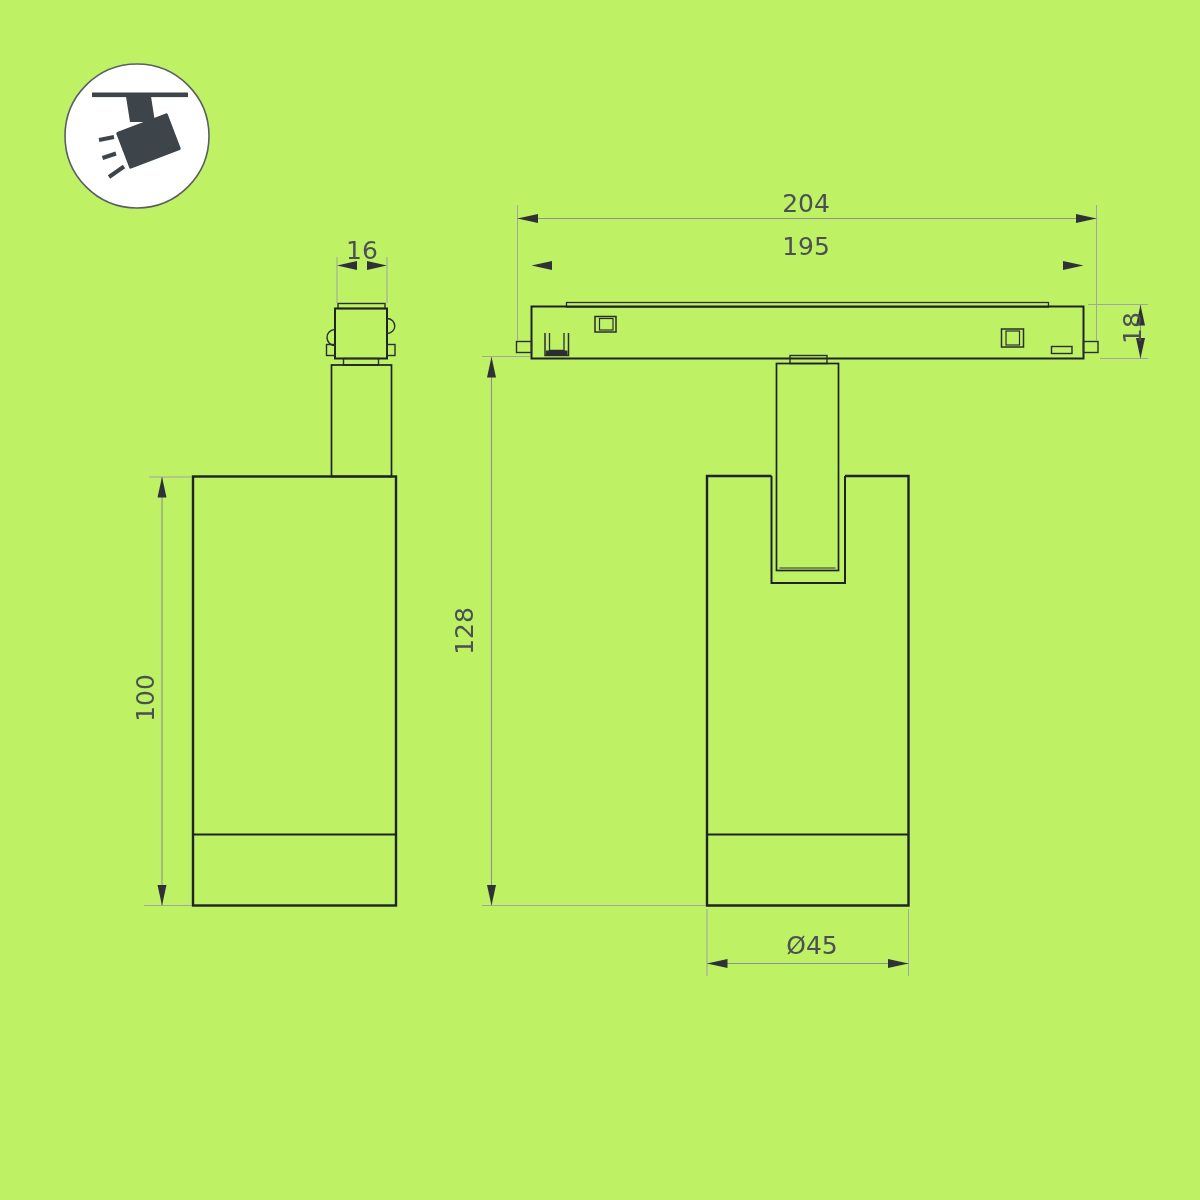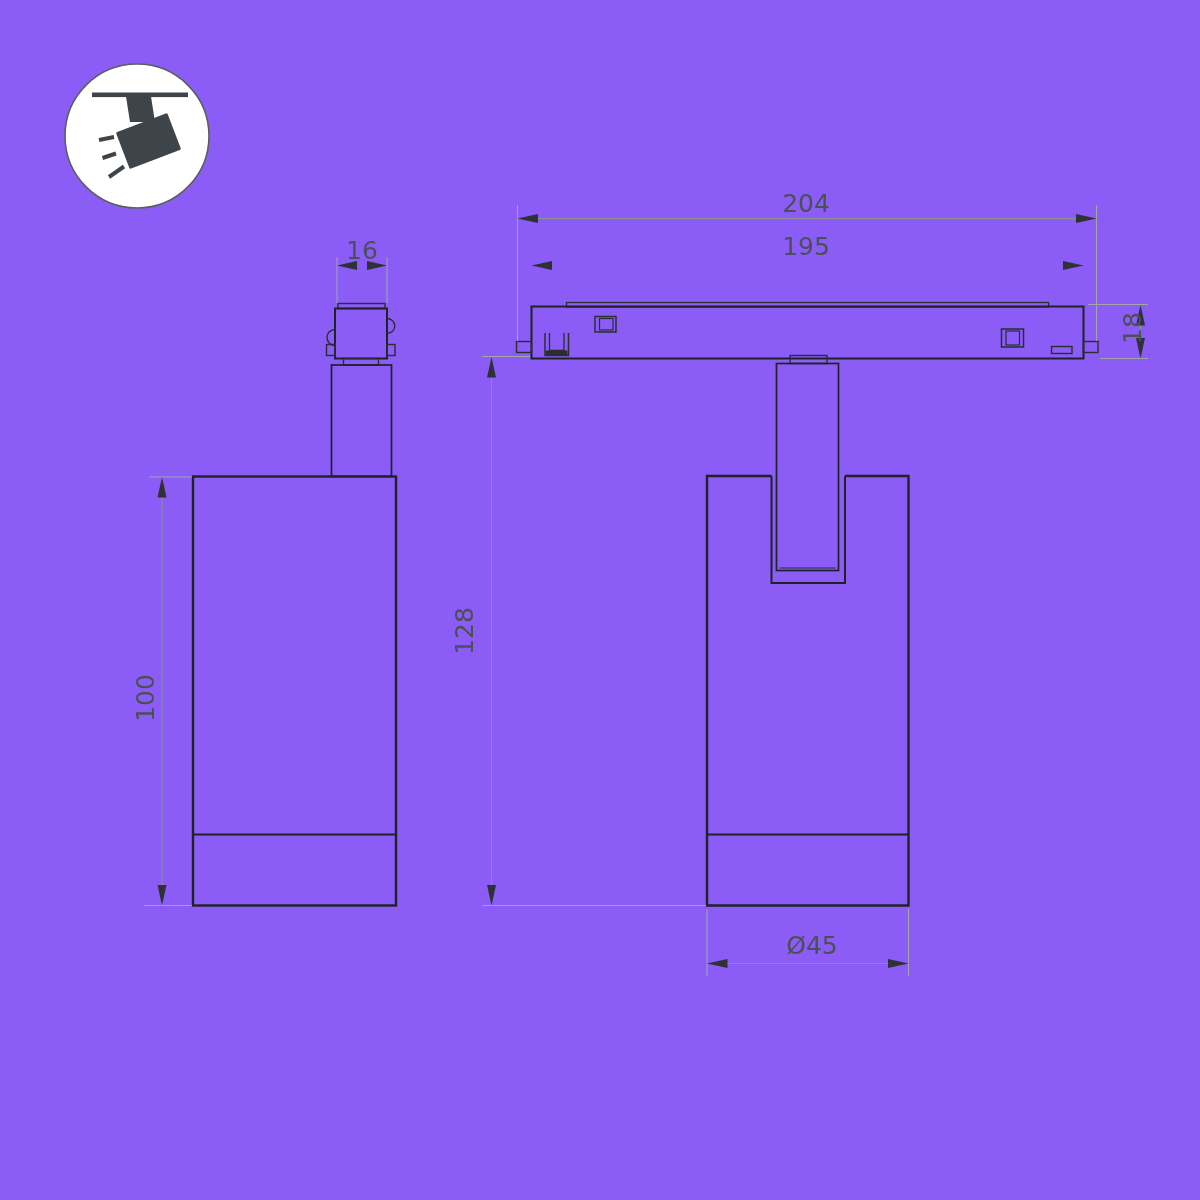--- a/index.html
+++ b/index.html
@@ -1,16 +1,16 @@
 <!DOCTYPE html>
 <html><head>
 <meta charset="utf-8">
 <style>
   html,body{margin:0;padding:0;background:#ffffff;}
-  .canvas{position:relative;width:1200px;height:1200px;background:#8b5cf6;overflow:hidden;}
+  .canvas{position:relative;width:1200px;height:1200px;background:#bef264;overflow:hidden;}
   svg{position:absolute;left:0;top:0;}
   .dim-text{
     font-family:"DejaVu Sans","Liberation Sans",sans-serif;
     font-size:25px;
     fill:#4b5054;
     letter-spacing:0px;
   }
   .outline{stroke:#1f2326;fill:none;}
   .detail{stroke:#2a2e31;fill:none;}
   .dimline{stroke:#8f9092;fill:none;stroke-width:1.1;}

